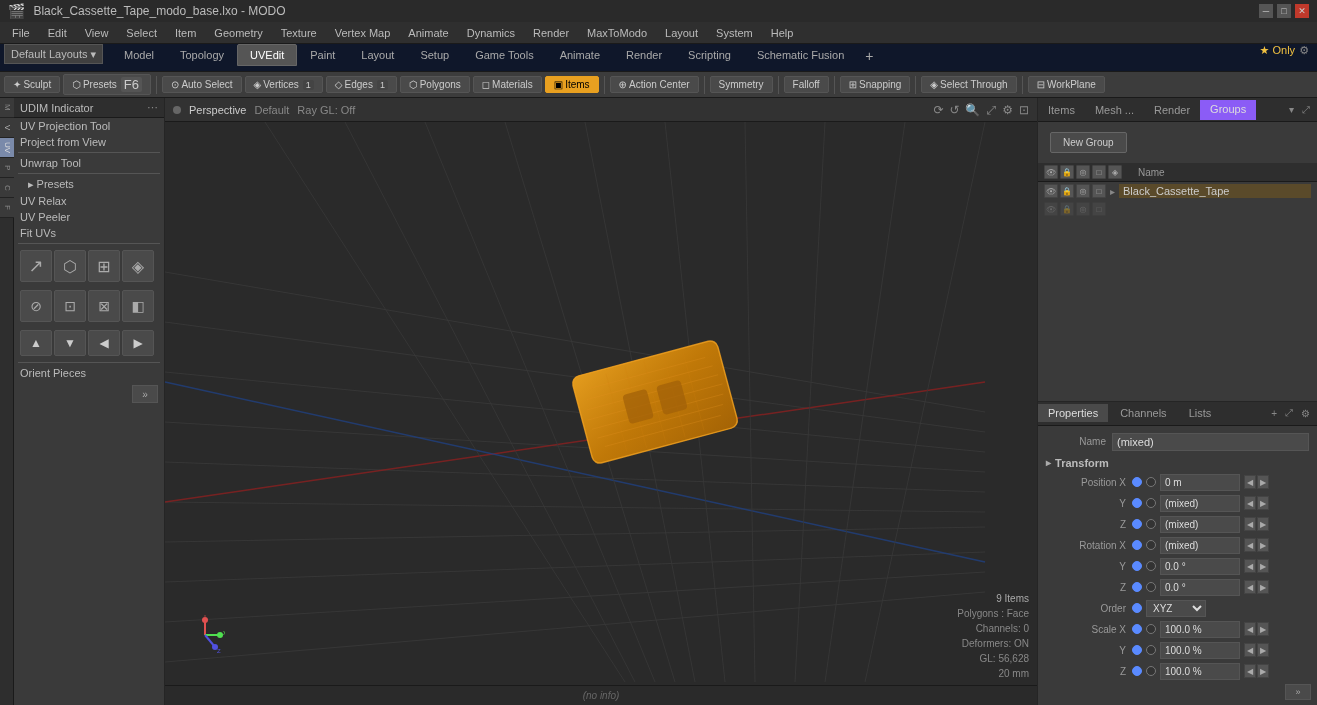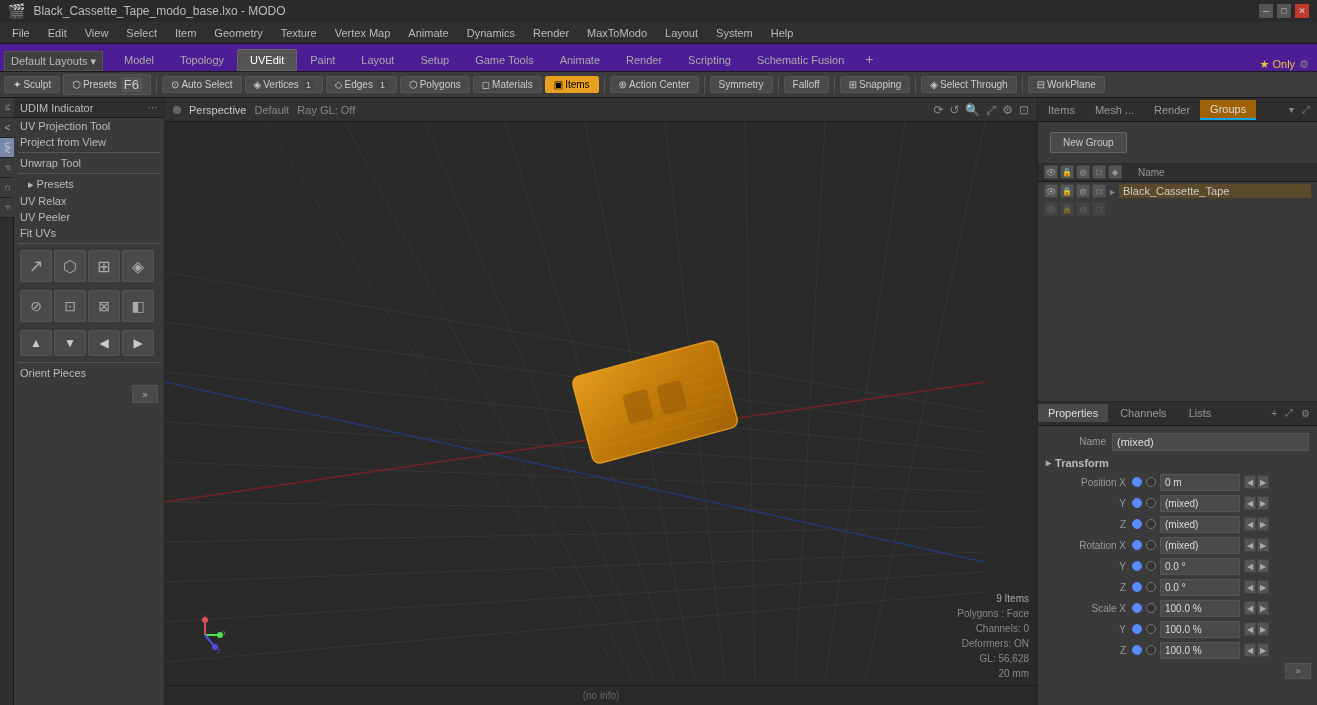--- a/index.html
+++ b/index.html
@@ -8,21 +8,21 @@
     
     #titlebar { height: 22px; background: #2a2a2a; display: flex; align-items: center; padding: 0 8px; color: #bbb; font-size: 12px; }
     #titlebar .win-btns { display: flex; gap: 4px; }
     #titlebar .win-btn { width: 14px; height: 14px; background: #555; display: flex; align-items: center; justify-content: center; font-size: 9px; cursor: pointer; color: #ccc; }
 
     
     #menubar { height: 22px; background: #2f2f2f; display: flex; align-items: center; padding: 0 4px; gap: 2px; border-bottom: 1px solid #1a1a1a; }
     .menu-item { padding: 2px 8px; color: #bbb; font-size: 11px; cursor: pointer; border-radius: 2px; }
 
     
-    #toolbar1 { height: 28px; background: #4c1d95; display: flex; align-items: flex-end; border-bottom: 1px solid #1a1a1a; }
+    #toolbar1 { height: 28px; background: #0f172a; display: flex; align-items: flex-start; border-bottom: 1px solid #1a1a1a; }
     .toolbar-dropdown { background: #404040; border: 1px solid #555; color: #bbb; padding: 2px 6px; font-size: 11px; margin: 0 4px; cursor: pointer; height: 20px; display: flex; align-items: center; gap: 4px; }
     .tab-group { display: flex; margin-left: 4px; }
     .tab { padding: 4px 12px; font-size: 11px; color: #aaa; cursor: pointer; border-radius: 2px 2px 0 0; border: 1px solid transparent; }
     .tab.active { background: #555; color: #fff; border-color: #666; }
     .tab-add { padding: 4px 8px; color: #aaa; cursor: pointer; font-size: 14px; }
     .toolbar-right { margin-left: auto; display: flex; align-items: center; gap: 4px; padding-right: 8px; }
     .star-only { color: #f0c040; font-size: 11px; }
 
     
     #toolbar2 { height: 26px; background: #3c3c3c; display: flex; align-items: center; padding: 0 4px; gap: 3px; border-bottom: 1px solid #1a1a1a; }
@@ -46,30 +46,30 @@
     
     #viewport { flex: 1; background: #2a2a2a; position: relative; overflow: hidden; }
     #viewport-header { height: 24px; background: #323232; display: flex; align-items: center; padding: 0 8px; gap: 8px; font-size: 11px; color: #aaa; border-bottom: 1px solid #1a1a1a; }
     .vp-dot { width: 8px; height: 8px; background: #666; border-radius: 50%; }
     .vp-view-label { color: #ccc; }
     .vp-header-icons { margin-left: auto; display: flex; gap: 6px; }
     .vp-icon { color: #888; cursor: pointer; font-size: 12px; }
     #viewport-canvas { width: 100%; height: calc(100% - 24px - 20px); position: relative; overflow: hidden; }
     .vp-status { position: absolute; bottom: 0; right: 0; padding: 4px 8px; font-size: 10px; color: #888; text-align: right; line-height: 1.5; }
     .vp-compass { position: absolute; bottom: 30px; left: 20px; width: 40px; height: 40px; }
-    .vp-info-bottom { height: 20px; background: #2a2a2a; border-top: 1px solid #1a1a1a; display: flex; align-items: center; justify-content: center; font-size: 10px; color: #666; }
+    .vp-info-bottom { height: 20px; background: #2a2a2a; border-top: 1px solid #1a1a1a; display: flex; align-items: center; justify-content: center; font-size: 10px; color: #666; font-style: italic; }
 
     
     #rightpanel { width: 280px; background: #3a3a3a; border-left: 1px solid #252525; display: flex; flex-direction: column; }
     #rp-top { height: 50%; border-bottom: 1px solid #252525; display: flex; flex-direction: column; }
     #rp-bottom { height: 50%; display: flex; flex-direction: column; }
 
     .rp-tabbar { height: 24px; background: #2e2e2e; display: flex; align-items: center; border-bottom: 1px solid #1a1a1a; }
     .rp-tab { padding: 3px 10px; font-size: 11px; color: #999; cursor: pointer; }
-    .rp-tab.active { background: #a16207; color: #ddd; border-bottom: 2px solid #0ea5e9; }
+    .rp-tab.active { background: #8b5cf6; color: #ddd; border-bottom: 2px solid #8b5cf6; }
 
     
     #groups-content { flex: 1; overflow-y: auto; }
     .new-group-btn { margin: 6px; padding: 4px 12px; background: #4a4a4a; border: 1px solid #666; color: #ccc; font-size: 10px; cursor: pointer; border-radius: 2px; }
     .groups-col-header { display: flex; align-items: center; padding: 2px 6px; background: #2e2e2e; border-bottom: 1px solid #1a1a1a; font-size: 10px; color: #999; }
     .groups-col-icons { display: flex; gap: 2px; align-items: center; }
     .g-icon { width: 14px; height: 14px; background: #555; border: 1px solid #444; border-radius: 1px; display: flex; align-items: center; justify-content: center; font-size: 8px; color: #aaa; }
     .group-item { display: flex; align-items: center; padding: 2px 6px; cursor: pointer; }
     .group-item-icons { display: flex; gap: 2px; margin-right: 4px; }
     .group-item-name { font-size: 11px; color: #ccc; flex: 1; background: #5a4a2a; padding: 1px 4px; }
@@ -547,20 +547,34 @@
             <span class="prop-radio active"></span>
             <span class="prop-radio"></span>
             <span class="prop-input" style="display:inline-block;">0.0 °</span>
             <div class="prop-arrows">
               <div class="prop-arrow">◀</div>
               <div class="prop-arrow">▶</div>
             </div>
           </div>
         </div>
 
+        <div class="prop-row">
+          <span class="prop-label">Order</span>
+          <div class="prop-val">
+            <span class="prop-radio active"></span>
+            <select class="order-select">
+              <option>XYZ</option>
+              <option>XZY</option>
+              <option>YXZ</option>
+              <option>YZX</option>
+              <option>ZXY</option>
+              <option>ZYX</option>
+            </select>
+          </div>
+        </div>
 
         <div class="prop-row">
           <span class="prop-label">Scale X</span>
           <div class="prop-val">
             <span class="prop-radio active"></span>
             <span class="prop-radio"></span>
             <span class="prop-input" style="display:inline-block;">100.0 %</span>
             <div class="prop-arrows">
               <div class="prop-arrow">◀</div>
               <div class="prop-arrow">▶</div>

